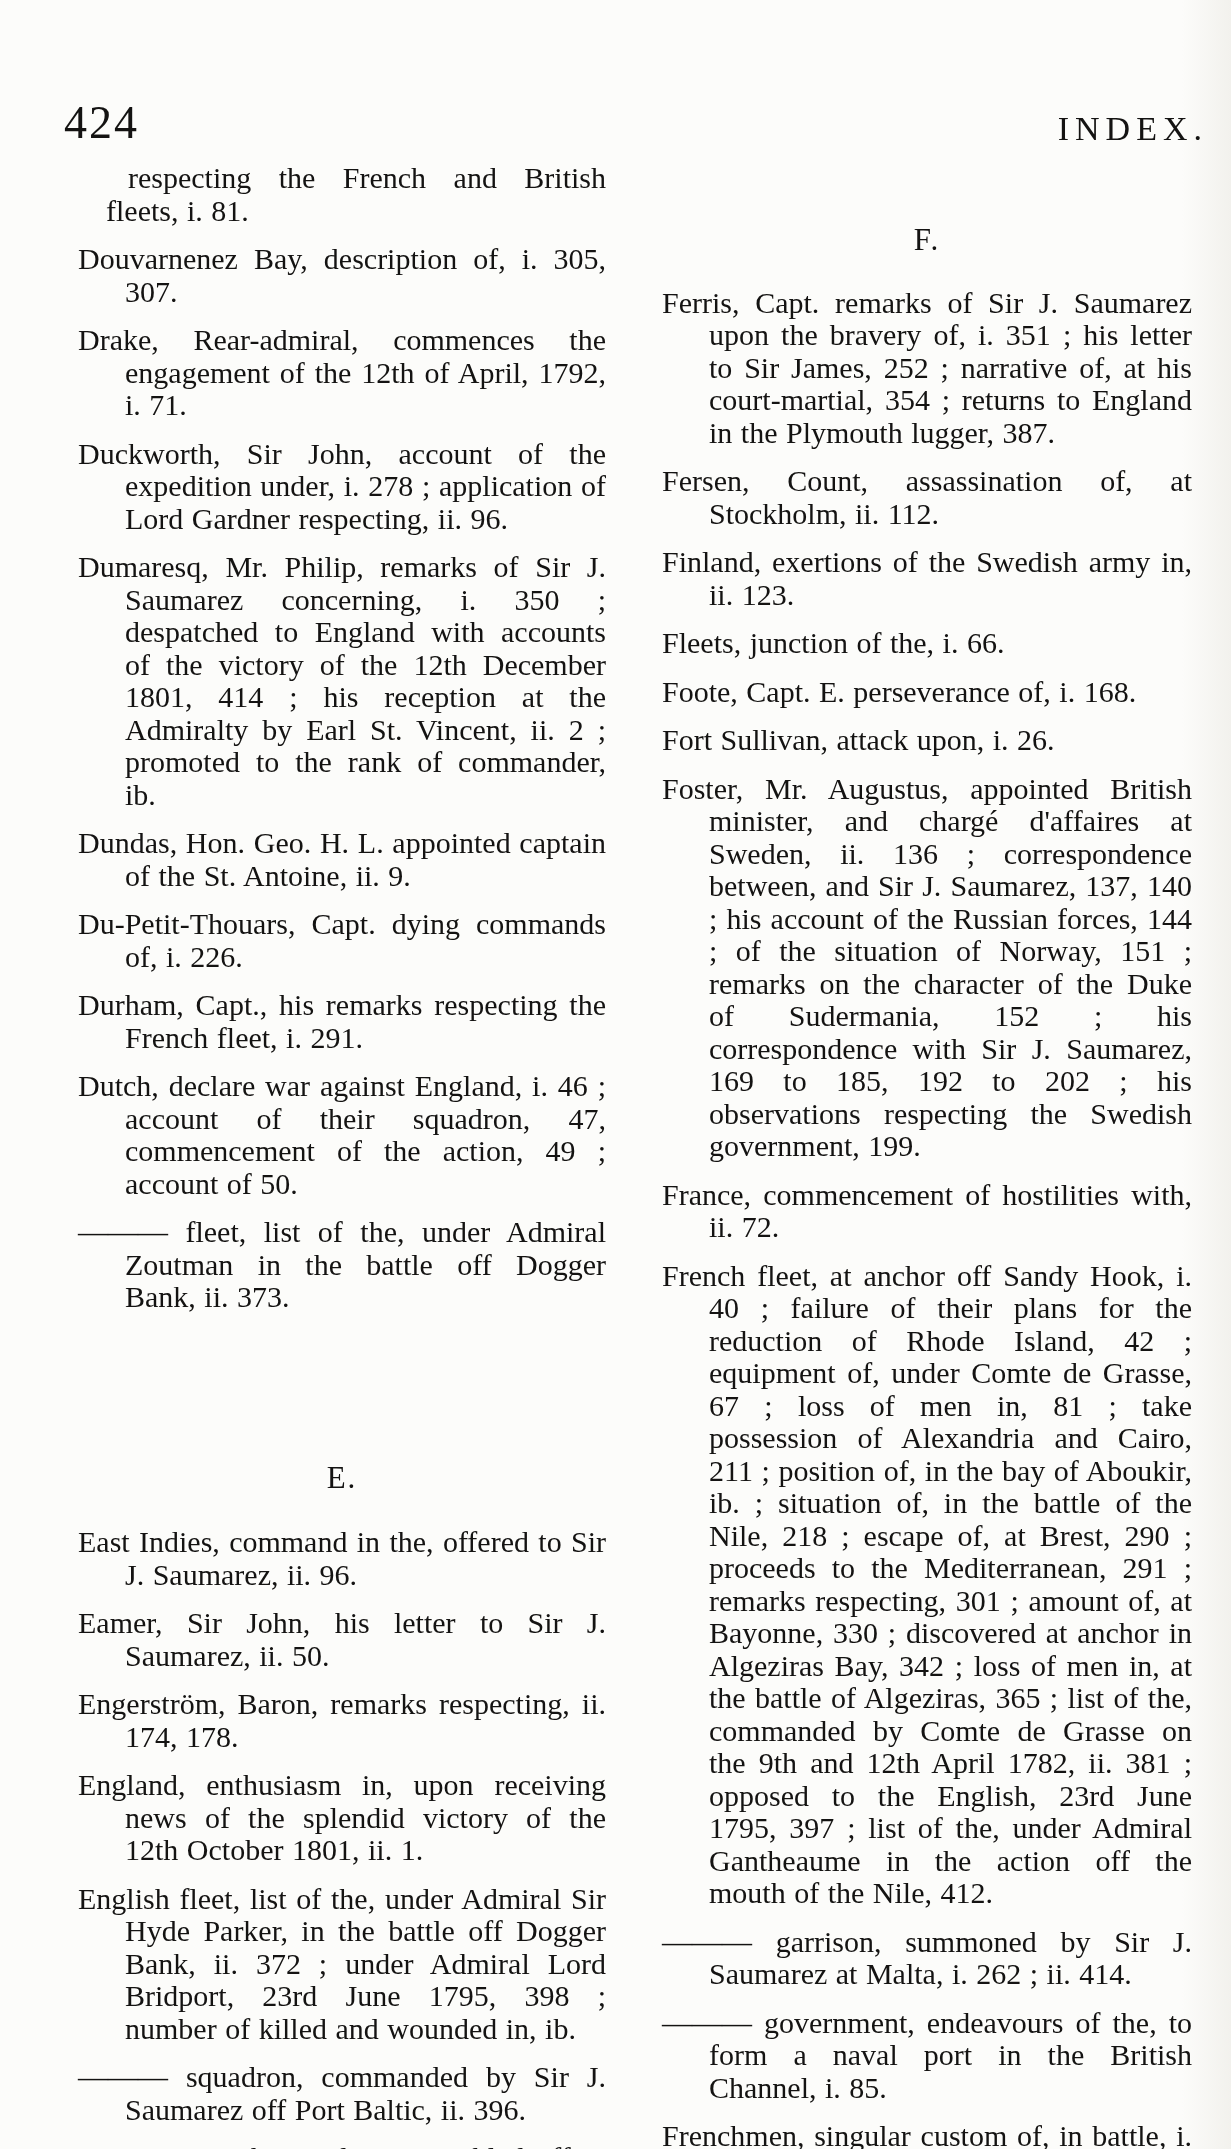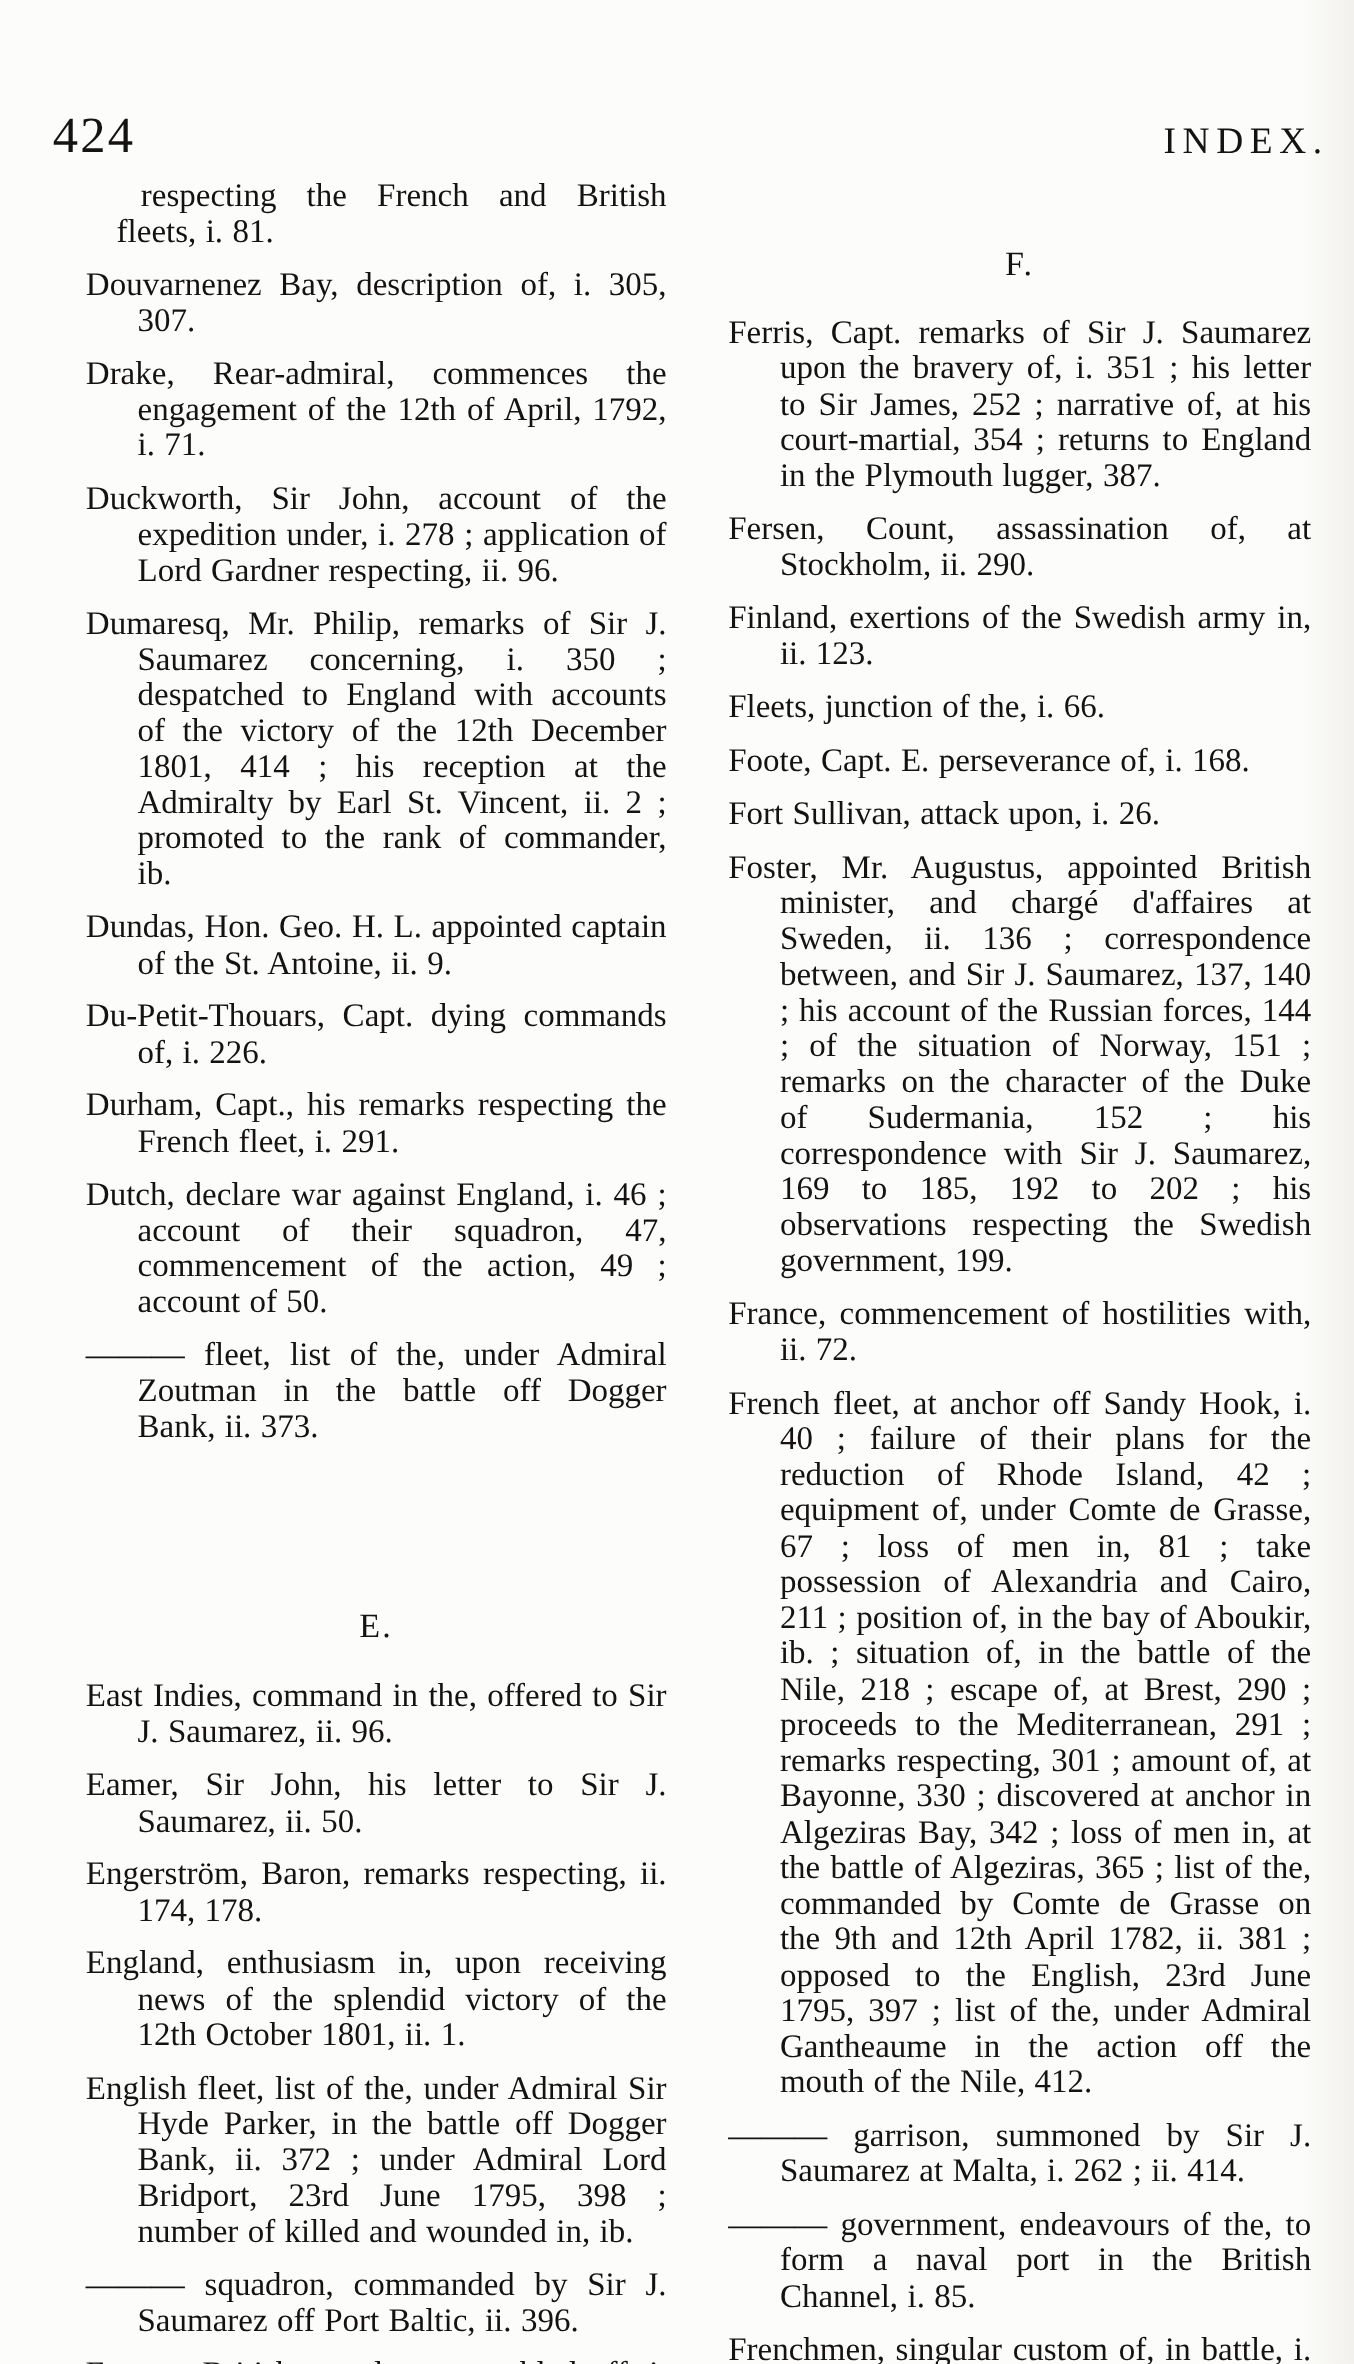--- a/index.html
+++ b/index.html
@@ -7,21 +7,21 @@
     position: relative;
     width: 1231px;
     height: 2149px;
     background: linear-gradient(90deg,#fcfcfa 0%, #fcfcfa 96%, #f2f1ed 100%);
     color: #141312;
     font-family: "Liberation Serif", "DejaVu Serif", serif;
     overflow: hidden;
   }
   .folio {
     position: absolute;
-    left: 48px;
+    left: 64px;
     top: 96px;
     font-size: 46px;
     letter-spacing: 2px;
   }
   .page-title {
     position: absolute;
     left: 62px;
     top: 110px;
     width: 1146px;
     text-align: right;
@@ -91,21 +91,21 @@
     <p class="entry"><span>——— squadron, commanded by Sir J. Saumarez off Port Baltic, ii. 396.</span></p>
     <p class="entry"><span>Europa, British squadron assembled off, i. 405.</span></p>
     <p class="entry"><span>Europe, state of, in 1812, ii. 271.</span></p>
     <p class="entry"><span>Exmouth, Lord, see </span><span class="it">Pellew</span><span>.</span></p>
   </div>
 
   <div class="col col-right">
     <h2 class="section-heading heading-f">F.</h2>
 
     <p class="entry"><span>Ferris, Capt. remarks of Sir J. Saumarez upon the bravery of, i. 351 ; his letter to Sir James, 252 ; narrative of, at his court-martial, 354 ; returns to England in the Plymouth lugger, 387.</span></p>
-    <p class="entry"><span>Fersen, Count, assassination of, at Stockholm, ii. 290.</span></p>
+    <p class="entry"><span>Fersen, Count, assassination of, at Stockholm, ii. 112.</span></p>
     <p class="entry"><span>Finland, exertions of the Swedish army in, ii. 123.</span></p>
     <p class="entry"><span>Fleets, junction of the, i. 66.</span></p>
     <p class="entry"><span>Foote, Capt. E. perseverance of, i. 168.</span></p>
     <p class="entry"><span>Fort Sullivan, attack upon, i. 26.</span></p>
     <p class="entry"><span>Foster, Mr. Augustus, appointed British minister, and chargé d'affaires at Sweden, ii. 136 ; correspondence between, and Sir J. Saumarez, 137, 140 ; his account of the Russian forces, 144 ; of the situation of Norway, 151 ; remarks on the character of the Duke of Sudermania, 152 ; his correspondence with Sir J. Saumarez, 169 to 185, 192 to 202 ; his observations respecting the Swedish government, 199.</span></p>
     <p class="entry"><span>France, commencement of hostilities with, ii. 72.</span></p>
     <p class="entry"><span>French fleet, at anchor off Sandy Hook, i. 40 ; failure of their plans for the reduction of Rhode Island, 42 ; equipment of, under Comte de Grasse, 67 ; loss of men in, 81 ; take possession of Alexandria and Cairo, 211 ; position of, in the bay of Aboukir, </span><span class="it">ib.</span><span> ; situation of, in the battle of the Nile, 218 ; escape of, at Brest, 290 ; proceeds to the Mediterranean, 291 ; remarks respecting, 301 ; amount of, at Bayonne, 330 ; discovered at anchor in Algeziras Bay, 342 ; loss of men in, at the battle of Algeziras, 365 ; list of the, commanded by Comte de Grasse on the 9th and 12th April 1782, ii. 381 ; opposed to the English, 23rd June 1795, 397 ; list of the, under Admiral Gantheaume in the action off the mouth of the Nile, 412.</span></p>
     <p class="entry"><span>——— garrison, summoned by Sir J. Saumarez at Malta, i. 262 ; ii. 414.</span></p>
     <p class="entry"><span>——— government, endeavours of the, to form a naval port in the British Channel, i. 85.</span></p>
     <p class="entry"><span>Frenchmen, singular custom of, in battle, i. 356 </span><span class="it">n.</span></p>

